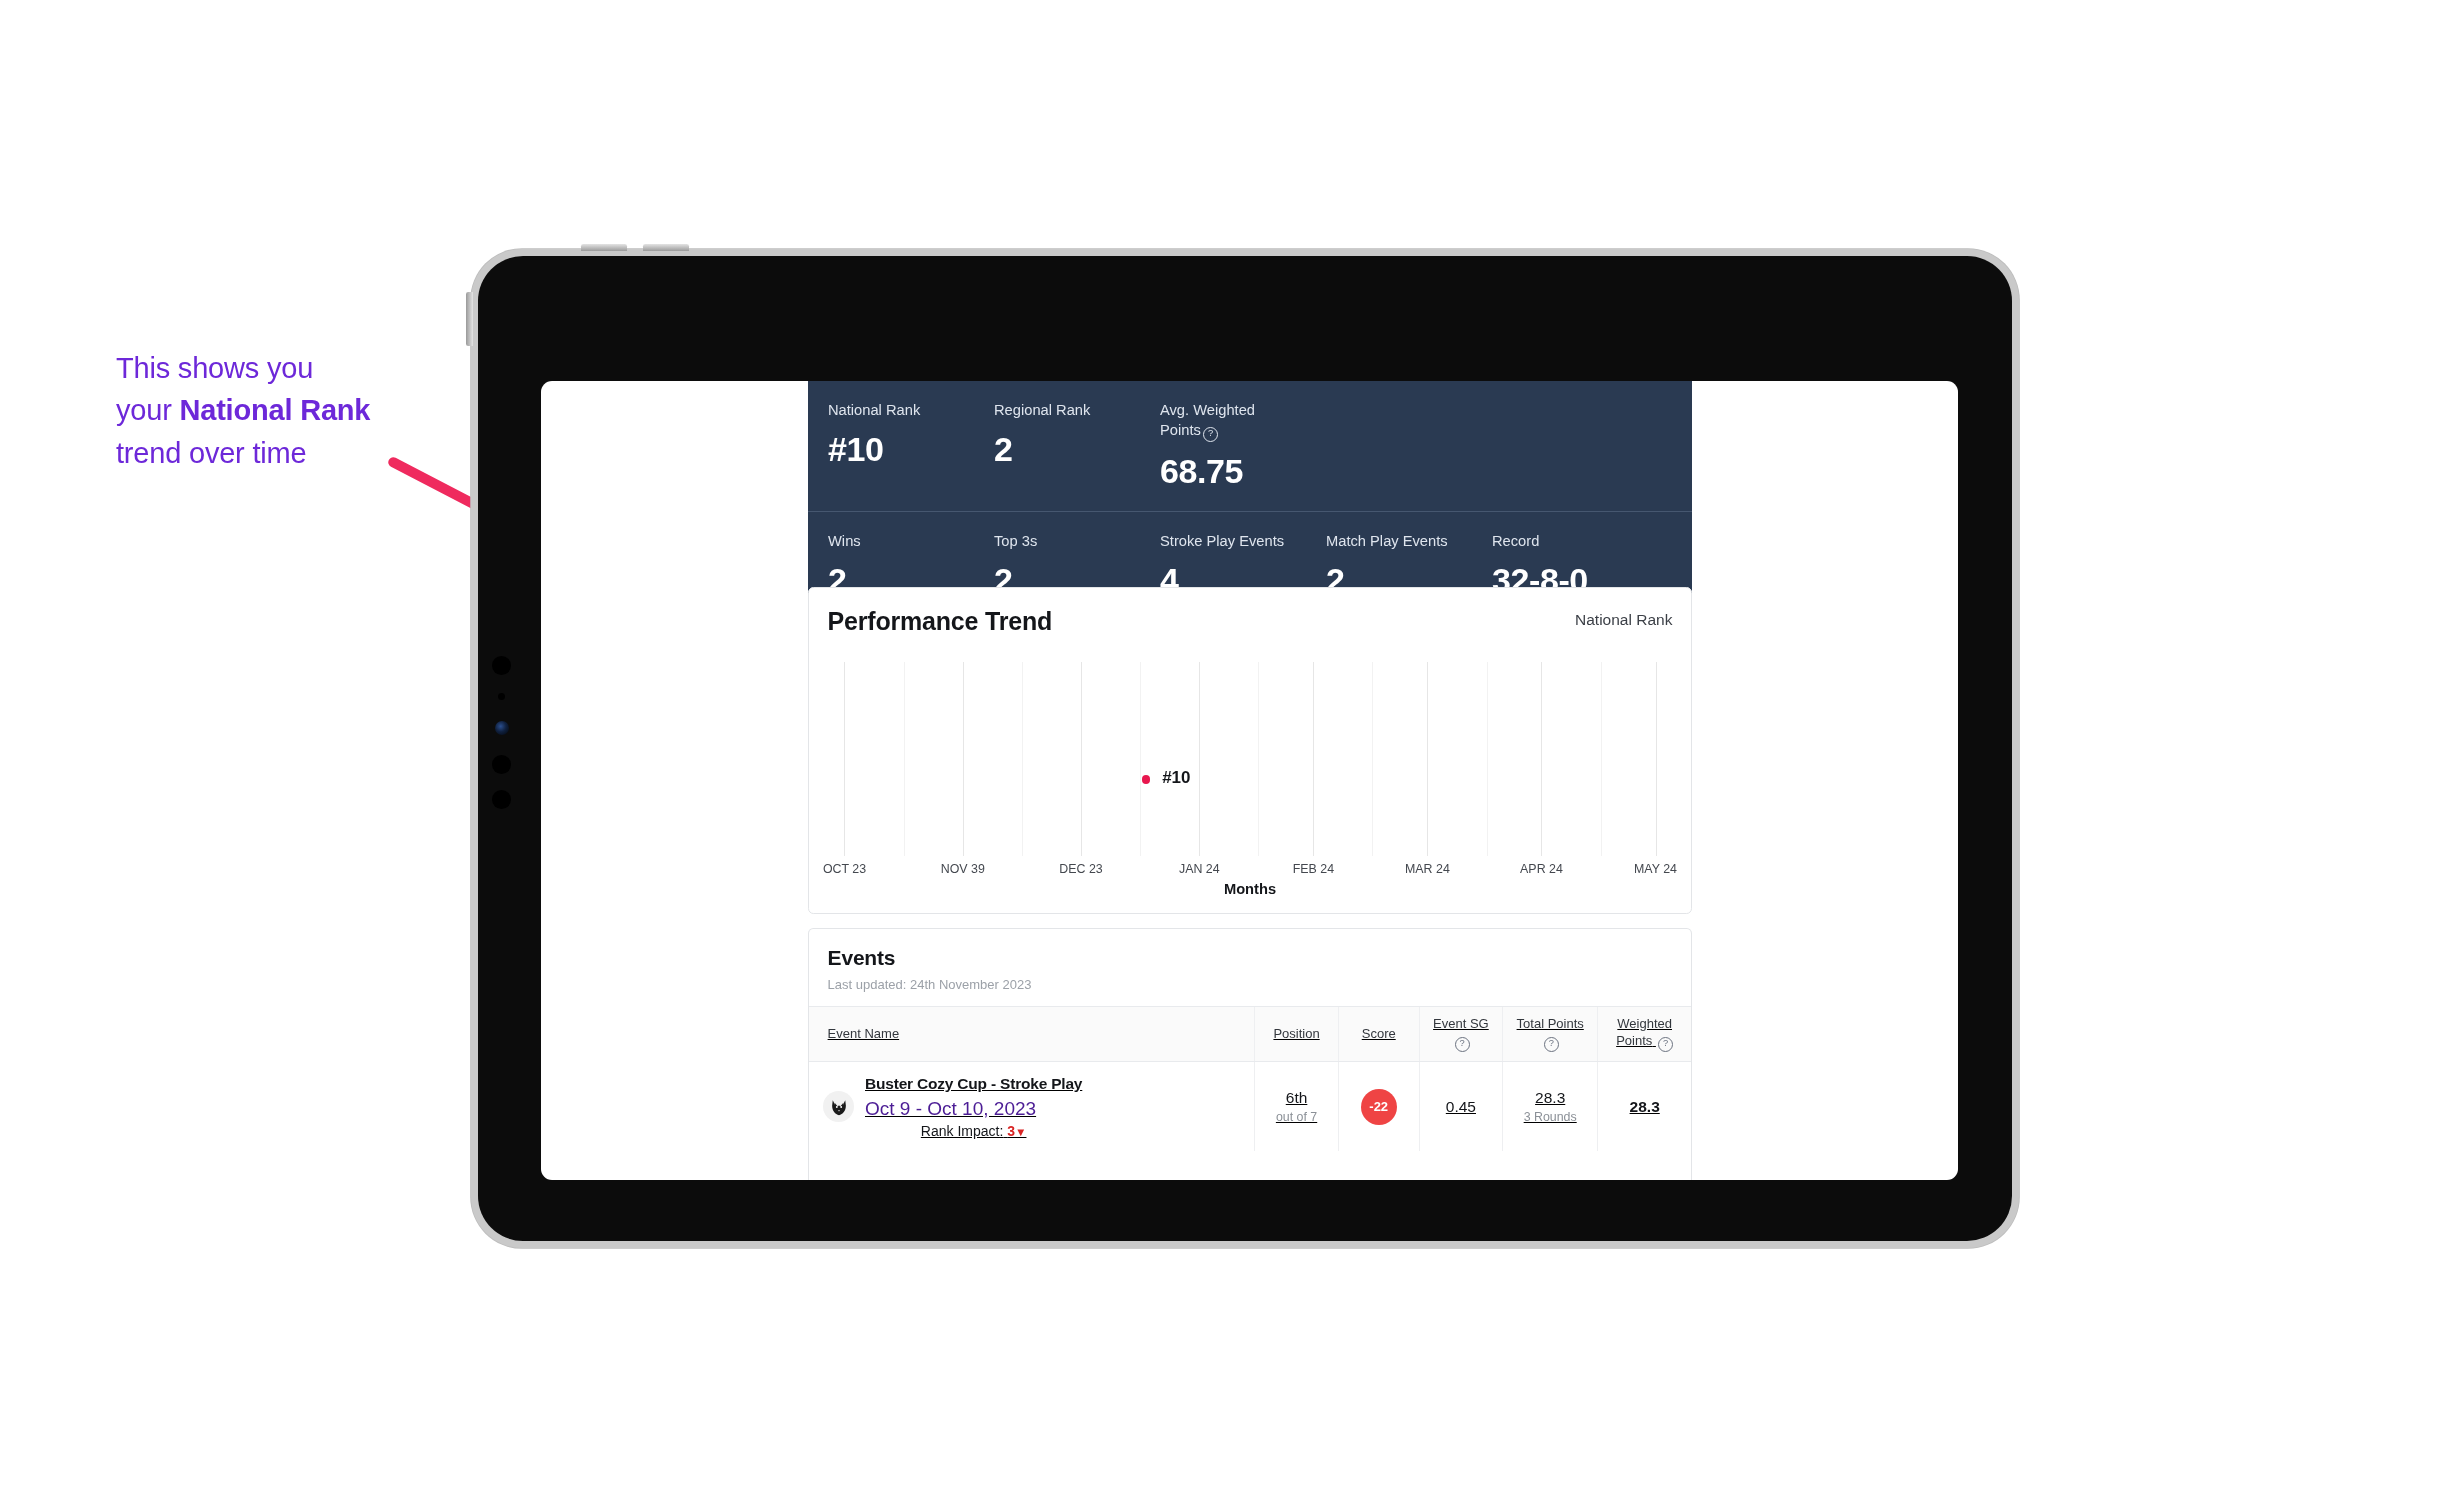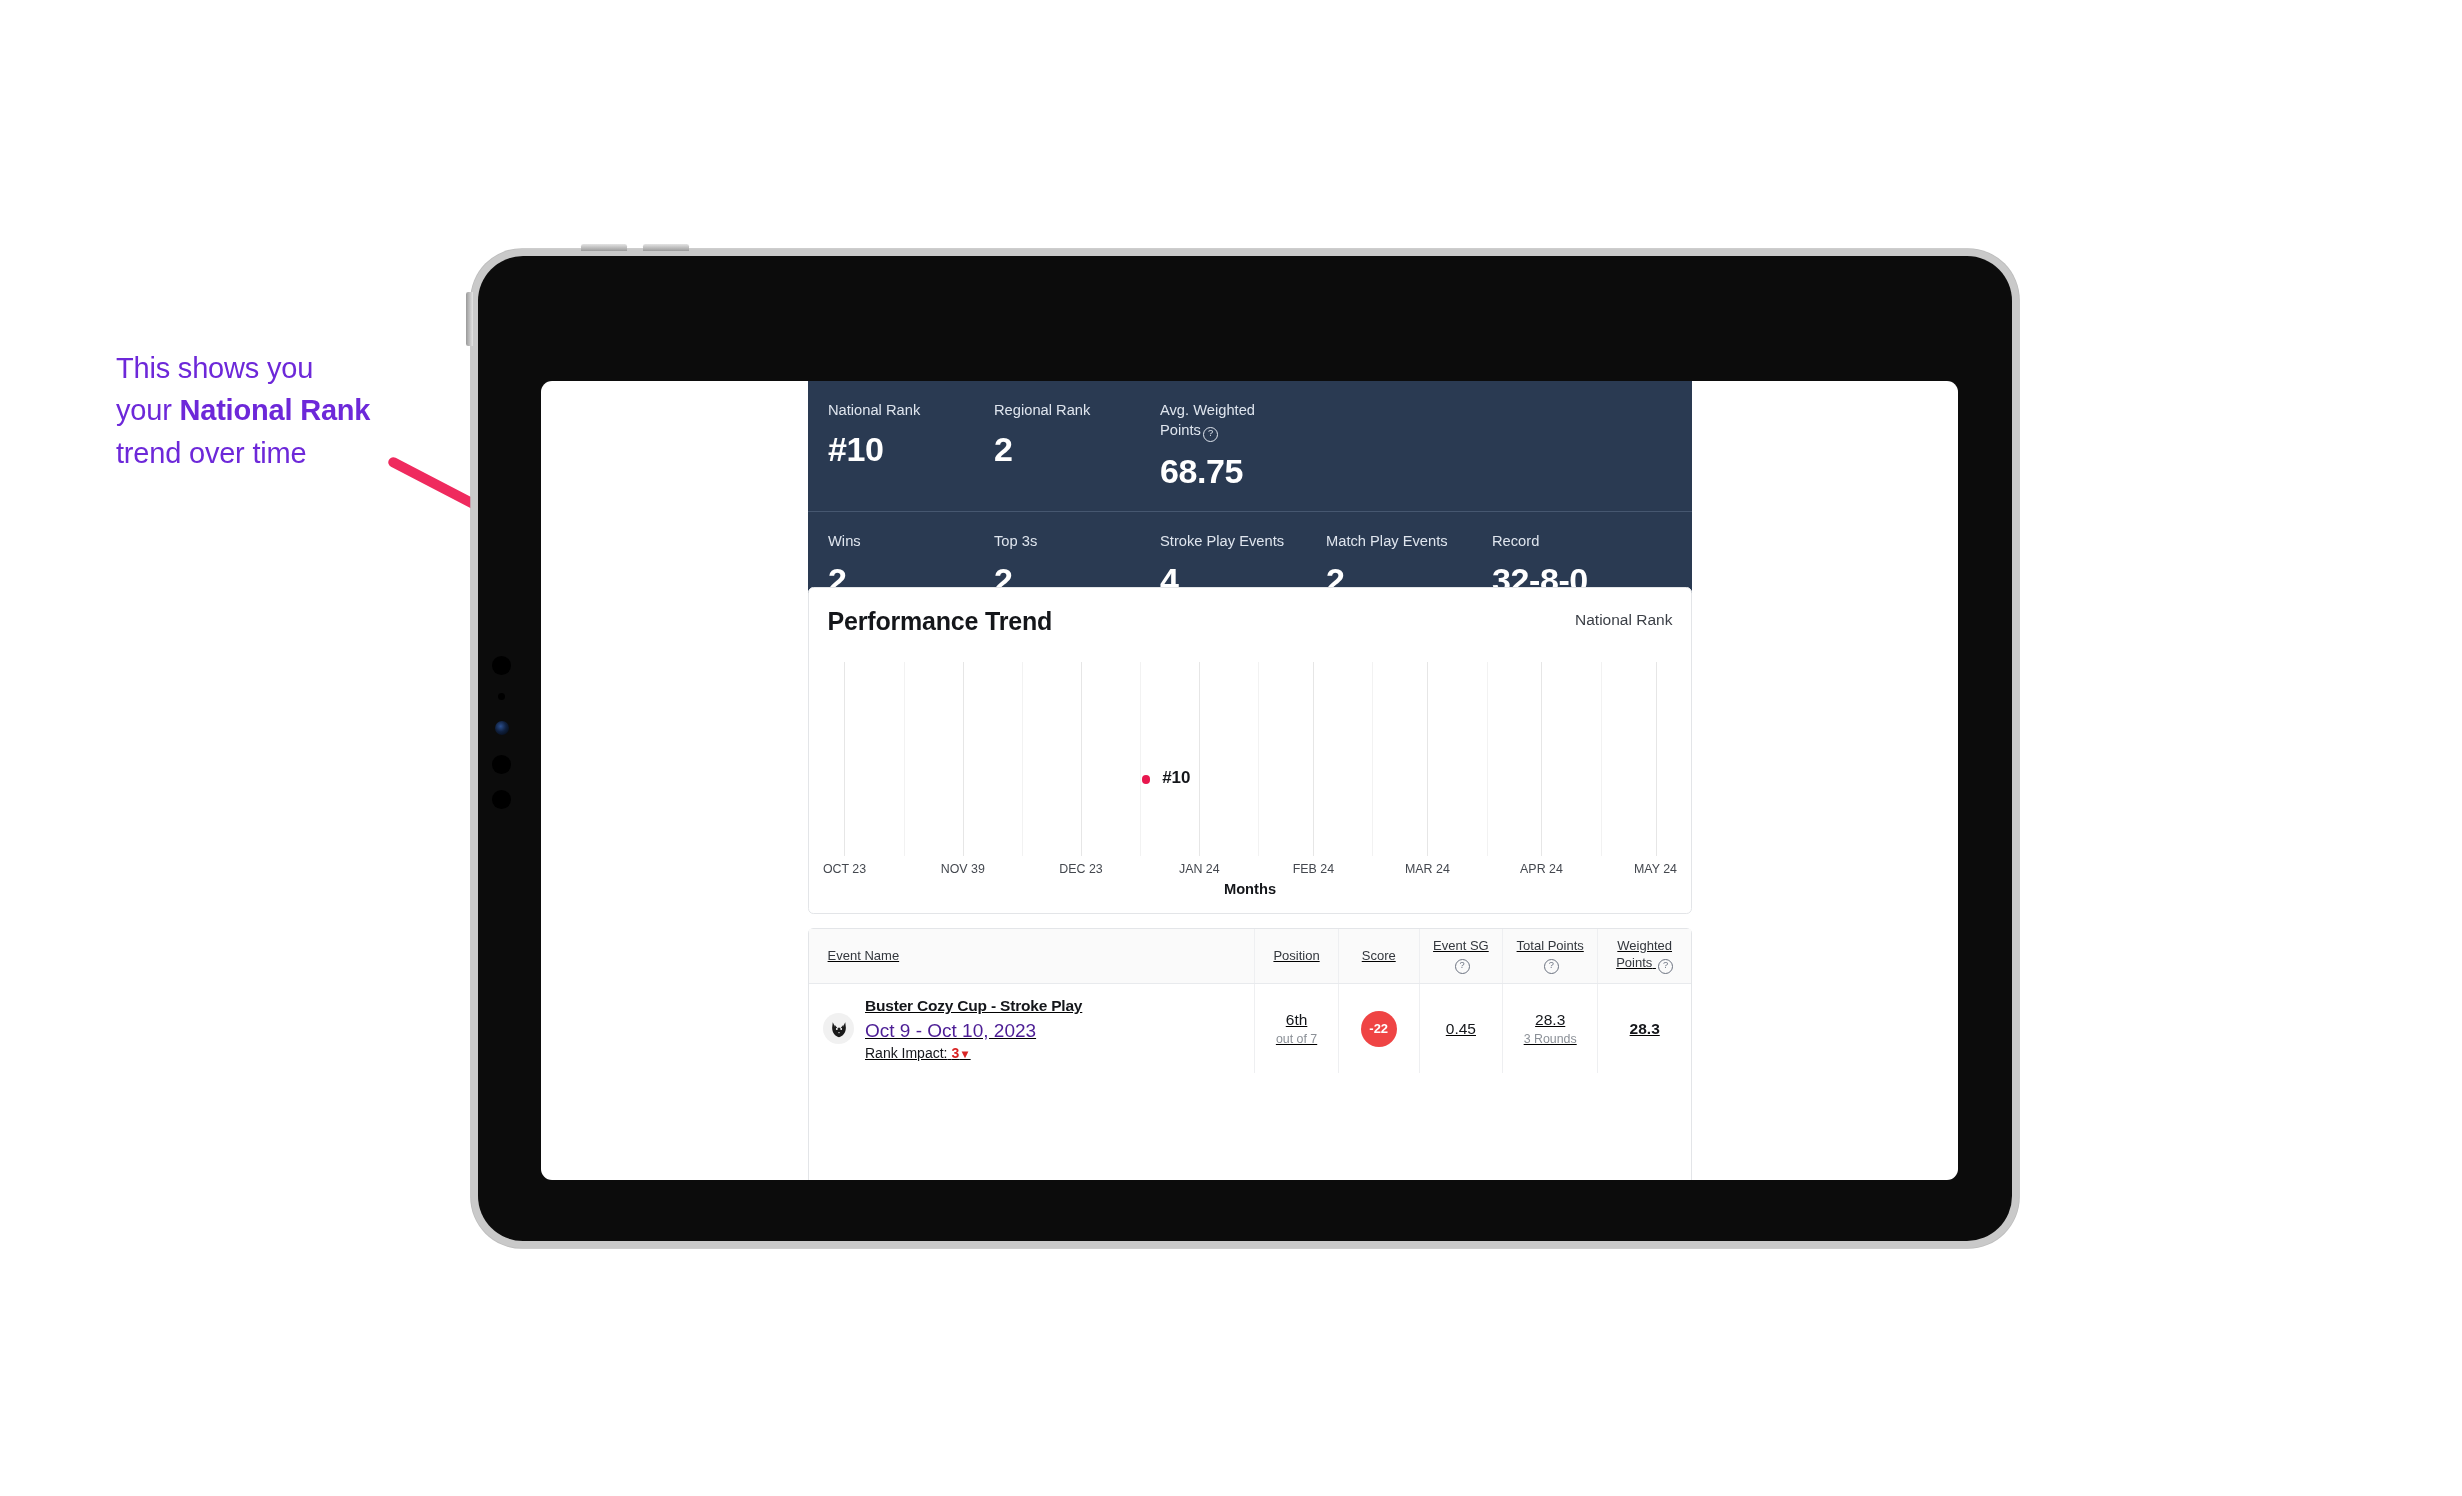--- a/index.html
+++ b/index.html
@@ -289,20 +289,21 @@
   }
   .event-dates {
     font-size: 19px;
     color: #4c1d95;
     margin-top: 5px;
   }
   .event-rank-impact {
     font-size: 14px;
     color: #14161a;
     margin-top: 3.1px;
+    text-align: center;
   }
   .event-rank-impact .val { color: #d92525; font-weight: 700; }
   .event-rank-impact .down { color: #d92525; font-size: 11.6px; }
   .pos-main { font-size: 15.5px; }
   .pos-sub { font-size: 12.4px; color: #8b9097; margin-top: 3.1px; }
   .score-badge {
     display: inline-flex;
     align-items: center;
     justify-content: center;
     width: 36px; height: 36px;
@@ -417,20 +418,24 @@
           <div class="axis-label" style="left:57.5%">FEB 24</div>
           <div class="axis-label" style="left:71.0%">MAR 24</div>
           <div class="axis-label" style="left:84.5%">APR 24</div>
           <div class="axis-label" style="left:98.0%">MAY 24</div>
         </div>
 
         <div id="months-axis-title">Months</div>
       </section>
 
       <section class="card" id="events-card">
+        <div id="events-head">
+          <div id="events-title">Events</div>
+          <div id="events-updated">Last updated: 24th November 2023</div>
+        </div>
 
         <table id="events-table">
           <colgroup>
             <col style="width:407px">
             <col style="width:76px">
             <col style="width:74px">
             <col style="width:76px">
             <col style="width:87px">
             <col style="width:85px">
           </colgroup>

